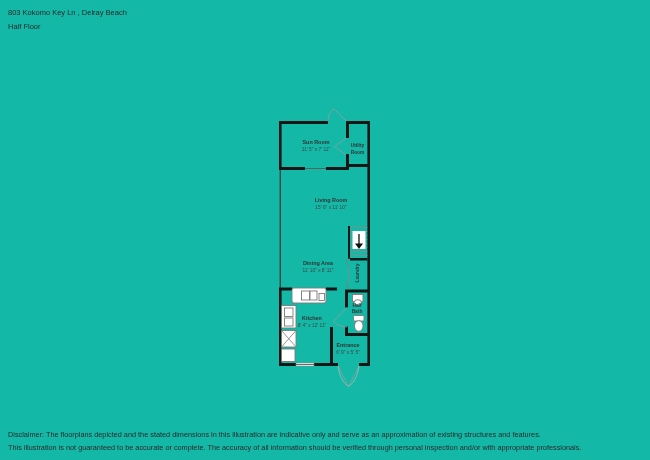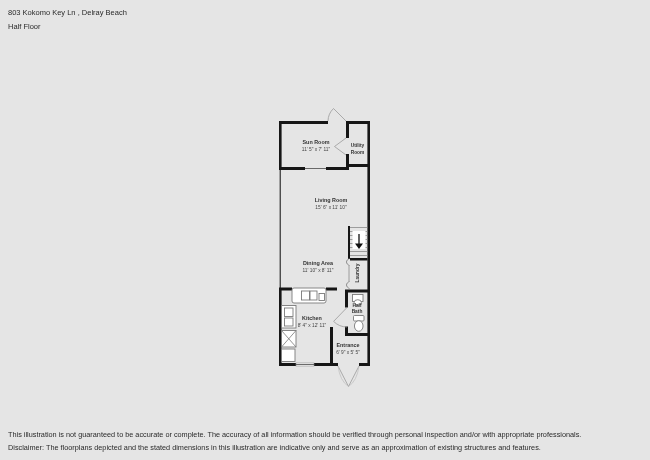--- a/index.html
+++ b/index.html
@@ -1,16 +1,16 @@
 <!DOCTYPE html>
 <html><head>
 <meta charset="utf-8">
 <style>
   html,body{margin:0;padding:0;background:#ffffff;}
-  #page{position:relative;width:650px;height:460px;background:#e5e5e5;overflow:hidden;
+  #page{position:relative;width:650px;height:460px;background:#14b8a6;overflow:hidden;
         font-family:"Liberation Sans",sans-serif;color:#2a2a2a;}
   #header{position:absolute;top:6px;left:8px;font-size:7.5px;line-height:13.5px;color:#2a2a2a;}
   #footer{position:absolute;top:428px;left:8px;right:4px;font-size:7.3px;line-height:13px;
           color:#2a2a2a;white-space:nowrap;overflow:hidden;}
   svg{position:absolute;top:0;left:0;}
   .wall{fill:#161616;}
   .wallthin{fill:#3d3d3d;}
   .fixture{fill:#ffffff;stroke:#7a7a7a;stroke-width:0.9;}
   .fixline{stroke:#7a7a7a;stroke-width:0.8;fill:none;}
   .door{stroke:#9a9a9a;stroke-width:0.8;fill:none;}
@@ -154,17 +154,17 @@
 
       <text class="rsmall" x="357" y="306.5">Half</text>
       <text class="rsmall" x="357" y="313">Bath</text>
 
       <text class="rname" x="348" y="347">Entrance</text>
       <text class="rdim" x="348" y="354">6' 9" x 5' 5"</text>
     </g>
   </svg>
 
   <div id="footer">
+    <div>Disclaimer: The floorplans depicted and the stated dimensions in this illustration are indicative only and serve as an approximation of existing structures and features.</div>
     <div>This illustration is not guaranteed to be accurate or complete. The accuracy of all information should be verified through personal inspection and/or with appropriate professionals.</div>
-    <div>Disclaimer: The floorplans depicted and the stated dimensions in this illustration are indicative only and serve as an approximation of existing structures and features.</div>
   </div>
 
 </div>
 
 </body></html>

